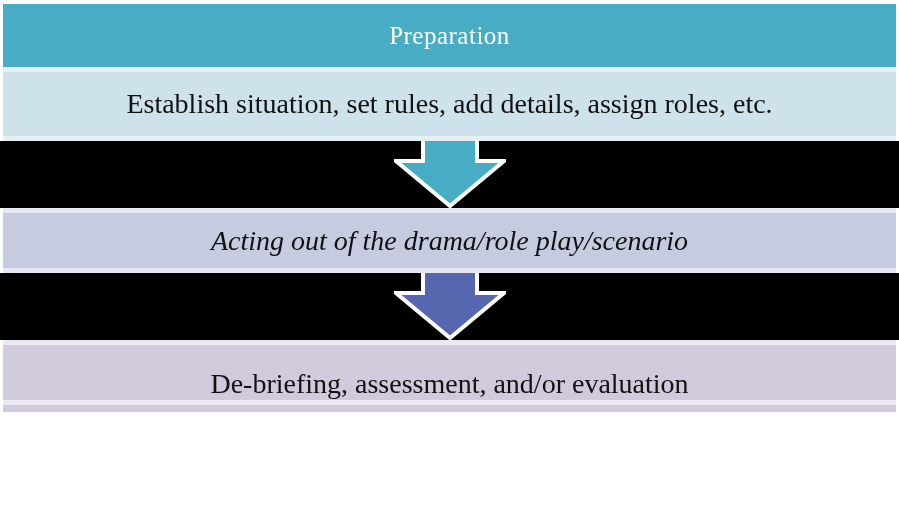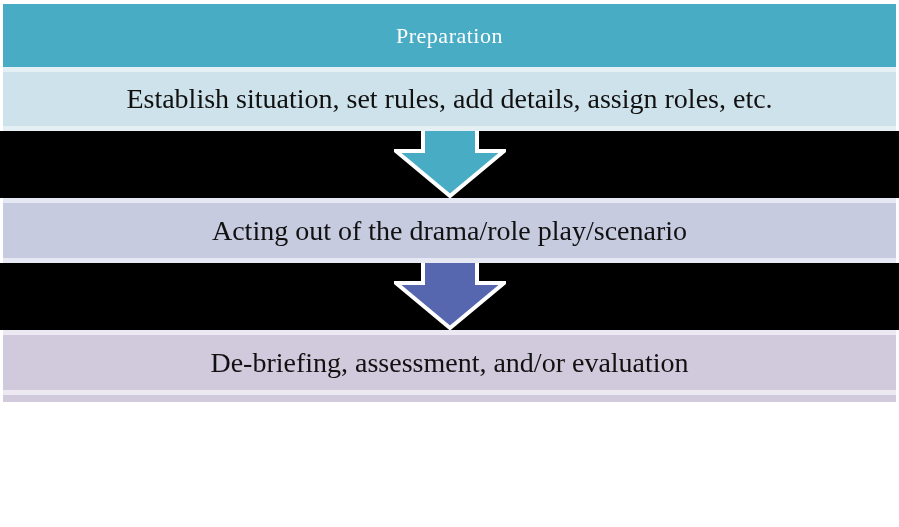--- a/index.html
+++ b/index.html
@@ -19,34 +19,34 @@
   }
   .stage {
     margin: 0 3px;
   }
   .hdr {
     height: 63px;
     display: flex;
     align-items: center;
     justify-content: center;
     color: #ffffff;
-    font-size: 22px;
+    font-size: 25px;
     letter-spacing: 0.5px;
   }
   .sep {
     height: 5px;
   }
   .desc {
     display: flex;
     align-items: center;
     justify-content: center;
     color: #111111;
     font-size: 28px;
   }
-  .desc-h53 { height: 54px; }
+  .desc-h53 { height: 64px; }
   .desc-h55 { height: 55px; }
   .desc-tail { height: 7px; margin: 0 3px; }
   .top-margin { height: 4px; background: #ffffff; }
   .gap {
     height: 67px;
     background: #000000;
     display: flex;
     align-items: flex-start;
     justify-content: center;
     overflow: hidden;
@@ -74,35 +74,35 @@
   </section>
 
   <div class="gap">
     <svg width="112" height="67" viewBox="0 0 112 67" aria-hidden="true">
       <polygon points="29,-6 83,-6 83,20 110,20 56,65 2,20 29,20" stroke="#ffffff" stroke-width="4" stroke-linejoin="miter" fill="#49ACC5"></polygon>
     </svg>
   </div>
 
   <section class="stage">
     <div class="sep" style="background-color: rgb(230, 232, 243);"></div>
-    <div class="desc desc-h55" style="background-color: rgb(199, 203, 224);">
+    <div class="desc desc-h55" style="background-color: rgb(199, 203, 224); font-style: italic;">
       <span>Acting out of the drama/role play/scenario</span>
     </div>
     <div class="sep" style="background-color: rgb(230, 232, 243);"></div>
   </section>
 
   <div class="gap">
     <svg width="112" height="67" viewBox="0 0 112 67" aria-hidden="true">
       <polygon points="29,-6 83,-6 83,20 110,20 56,65 2,20 29,20" stroke="#ffffff" stroke-width="4" stroke-linejoin="miter" fill="#5666AF"></polygon>
     </svg>
   </div>
 
   <section class="stage">
     <div class="sep" style="background-color: rgb(237, 233, 242);"></div>
-    <div class="desc desc-h55" style="background-color: rgb(209, 201, 220);">
+    <div class="desc desc-h55" style="background-color: rgb(209, 201, 220); align-items: flex-end;">
       <span>De-briefing, assessment, and/or evaluation</span>
     </div>
     <div class="sep" style="background-color: rgb(237, 233, 242);"></div>
   </section>
 
   <div class="desc-tail" style="background-color: rgb(209, 201, 220);"></div>
 
 </div>
 
 </body></html>

